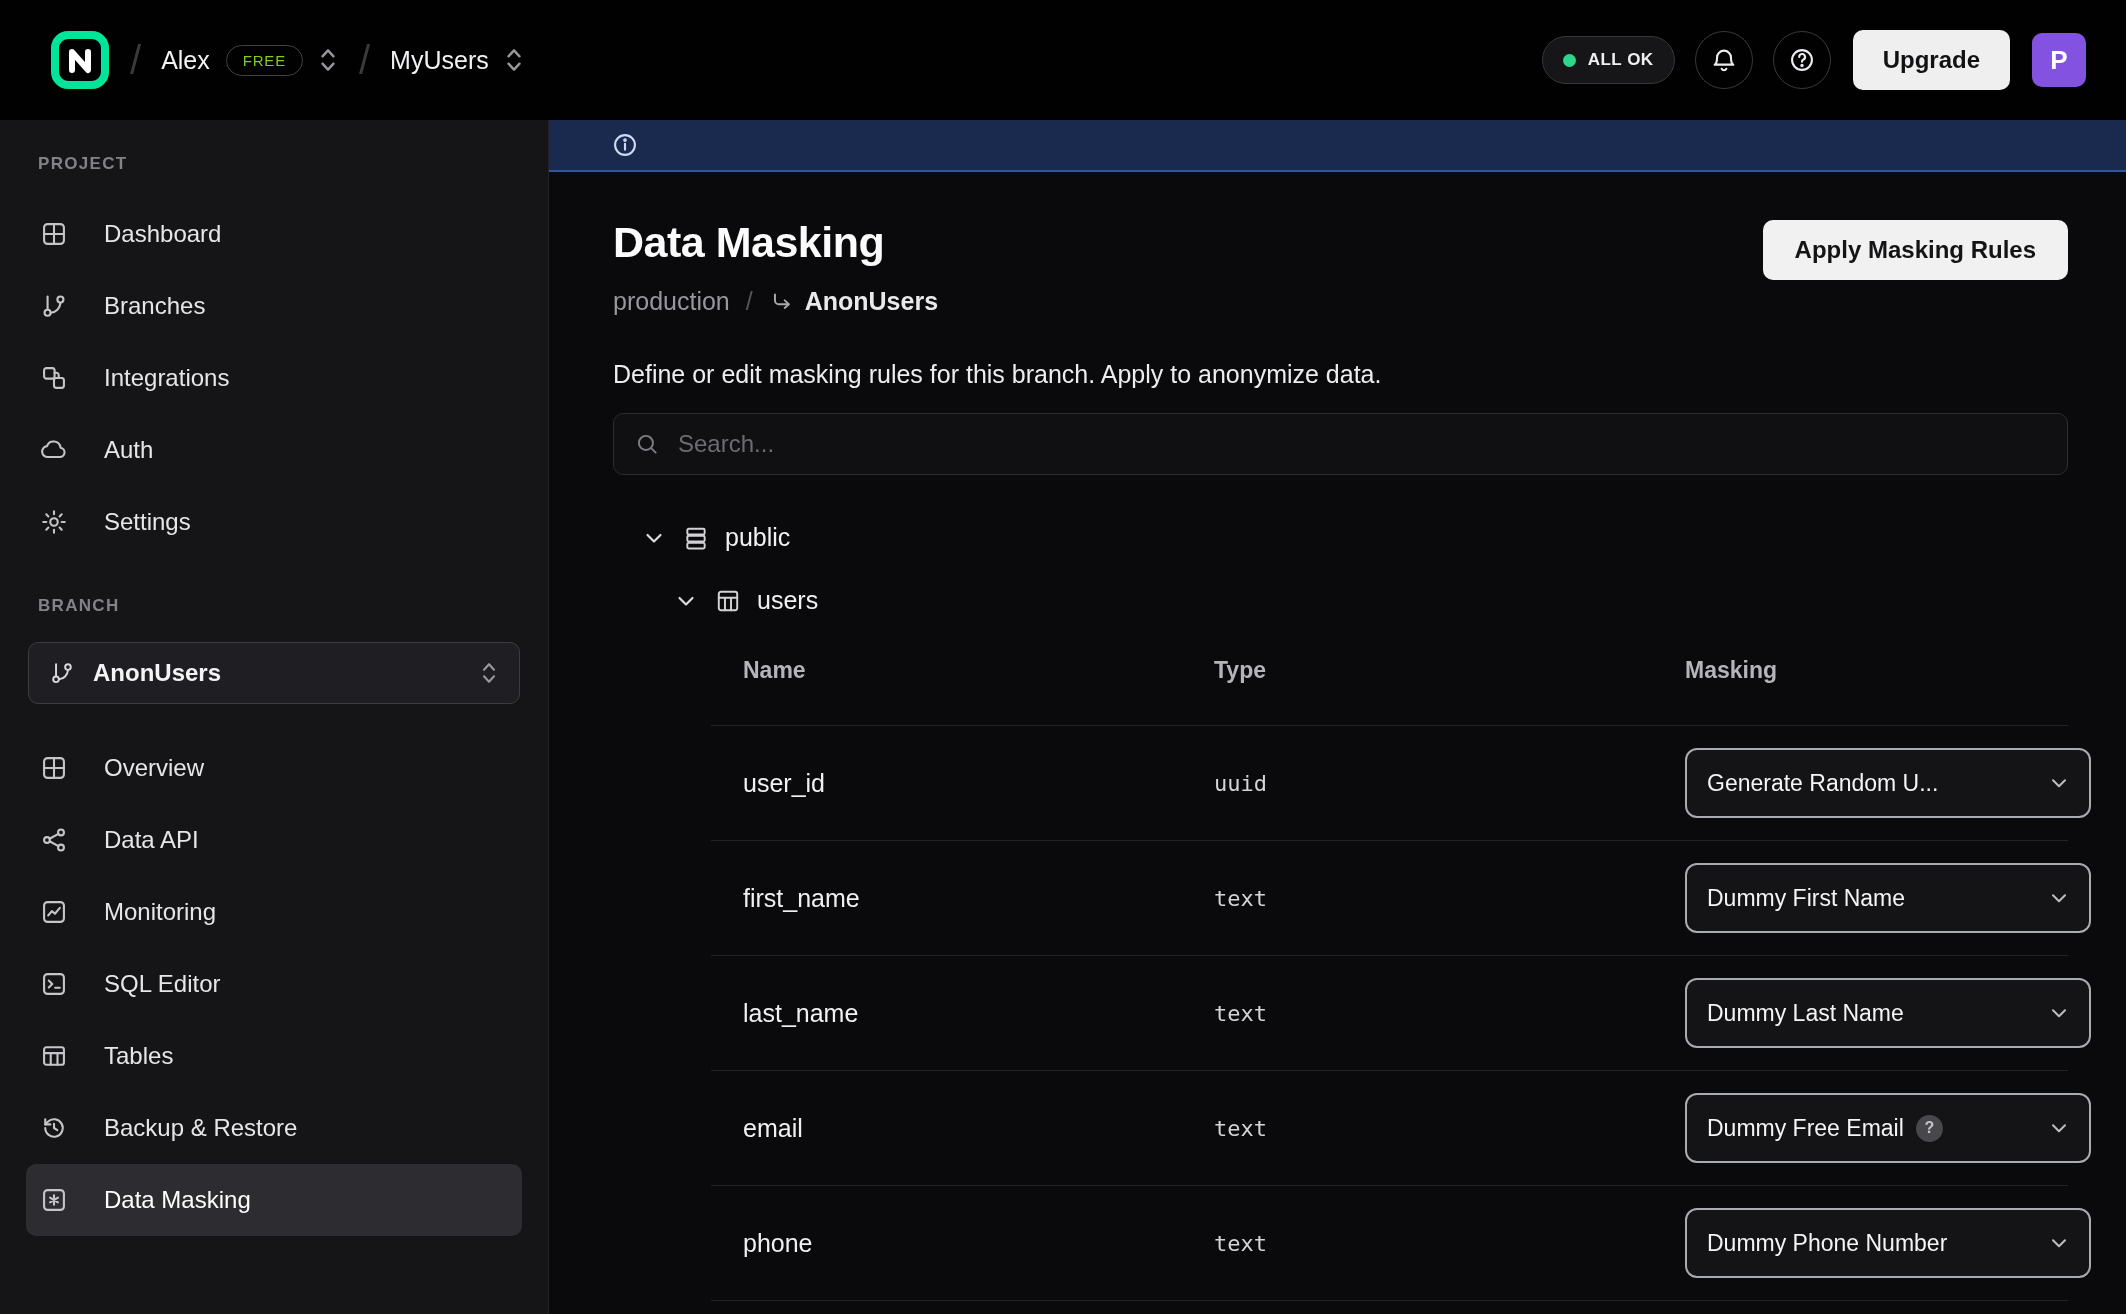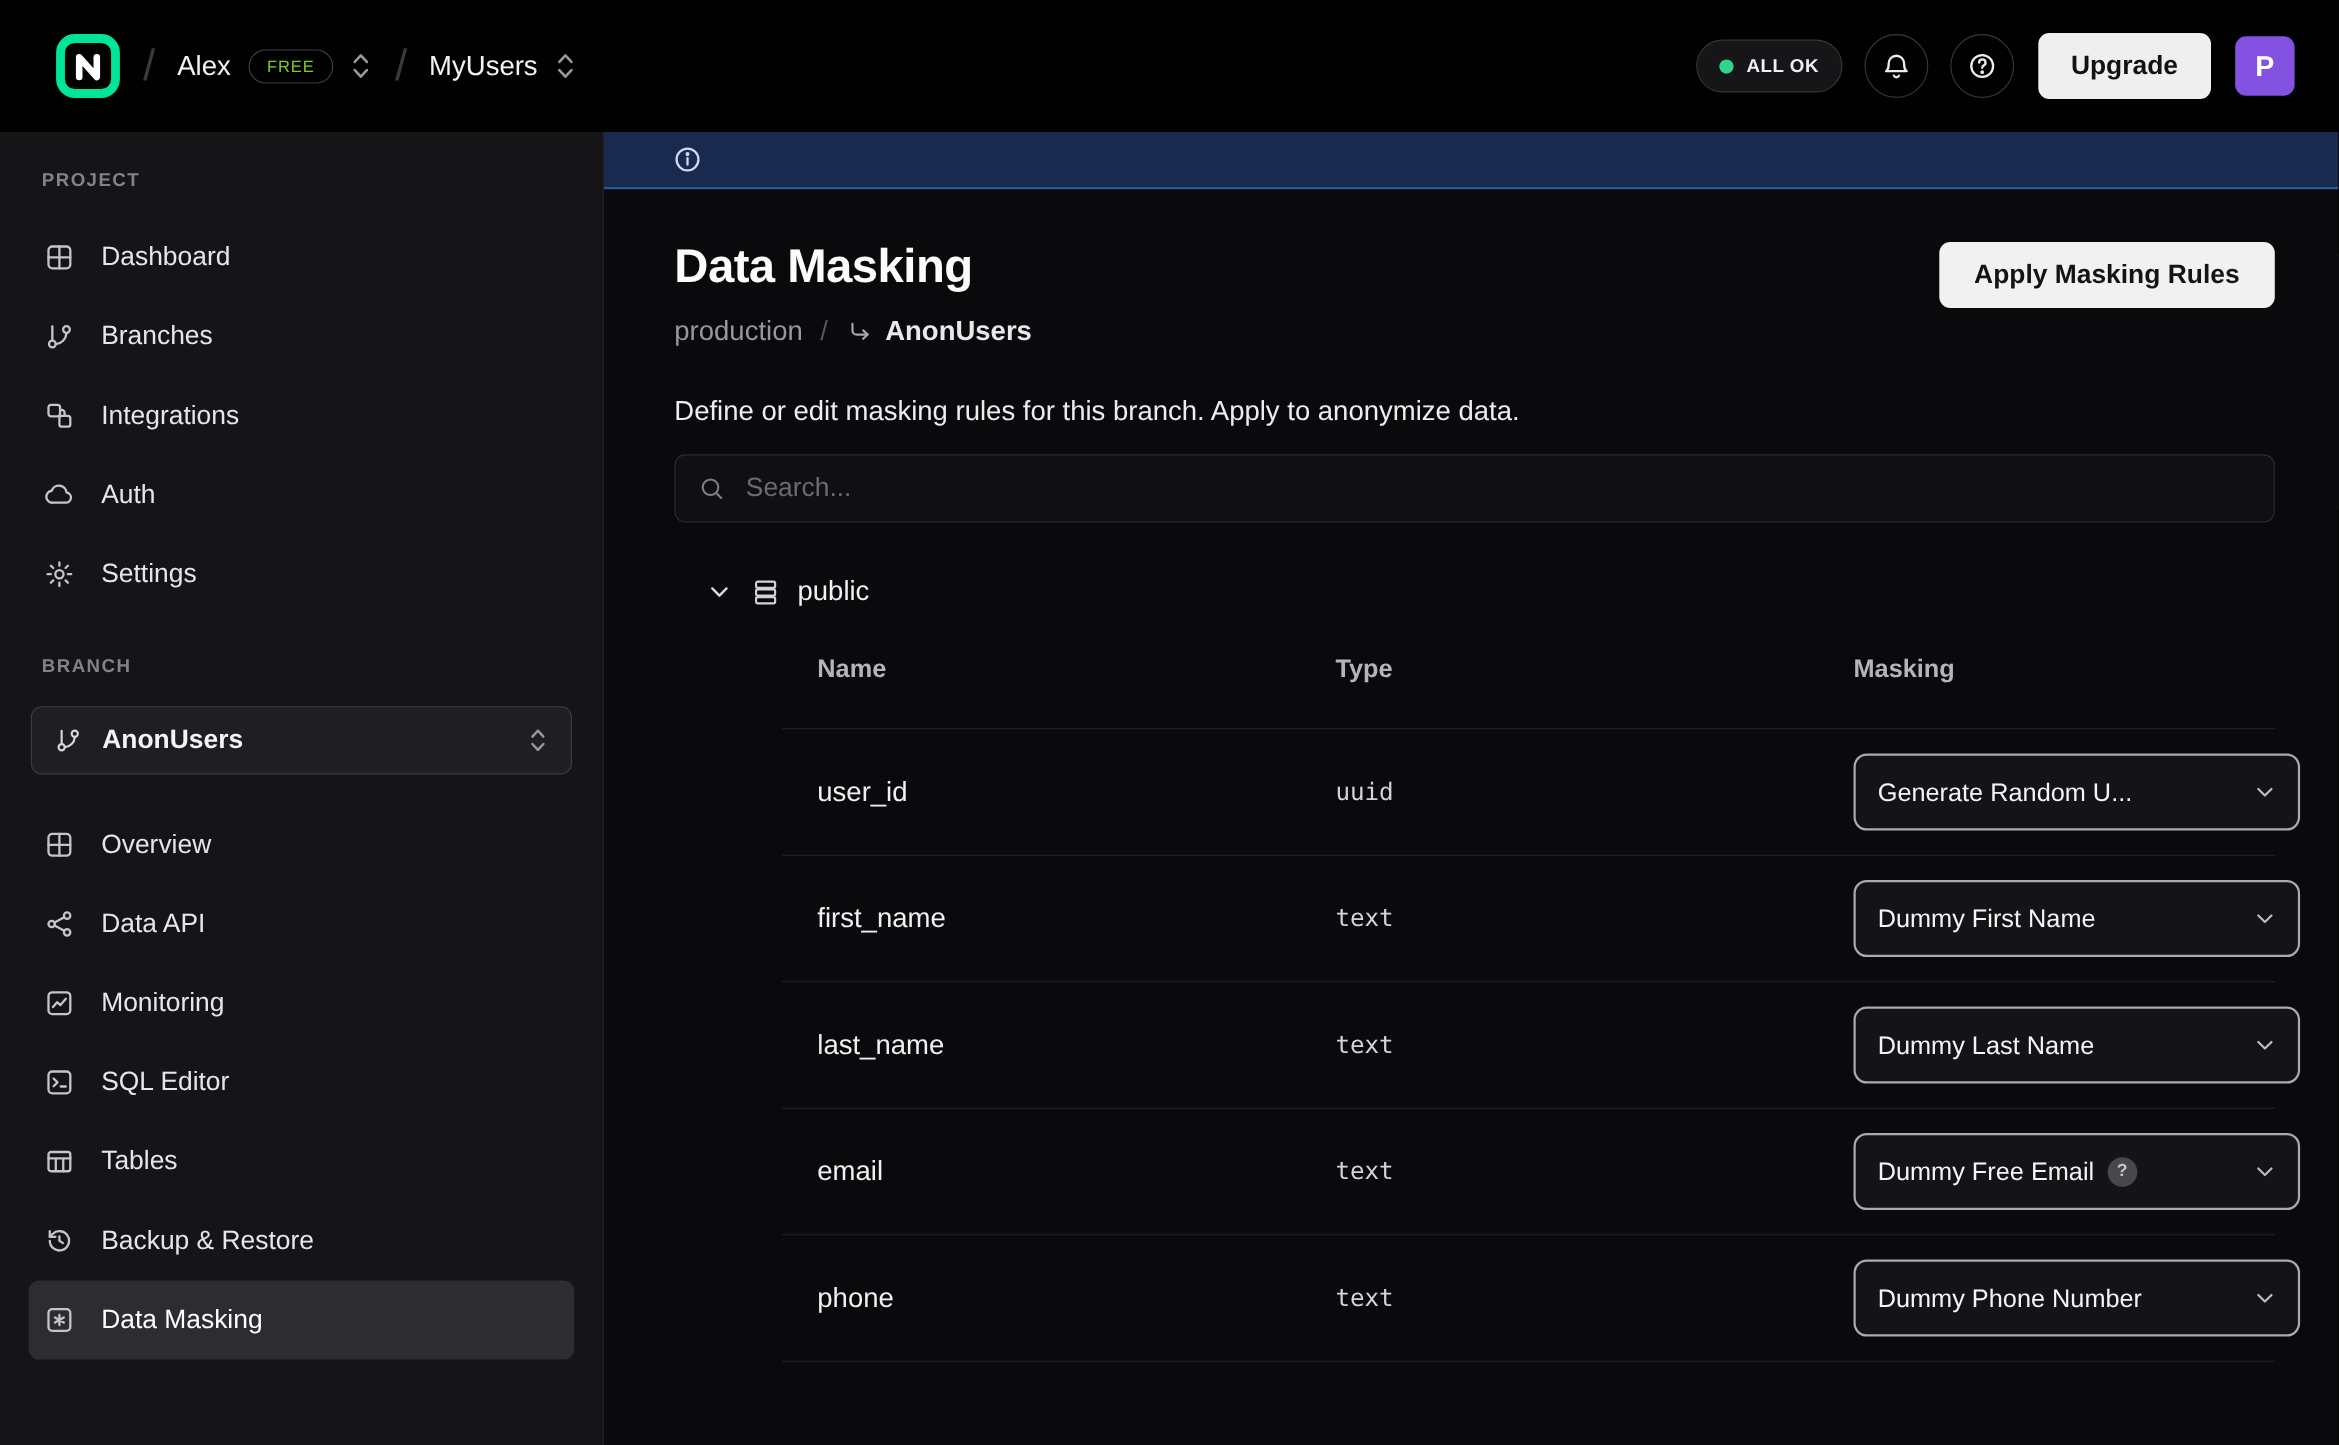--- a/index.html
+++ b/index.html
@@ -17,21 +17,21 @@
   .status-dot{width:13px;height:13px;border-radius:50%;background:var(--status-green,#2fd58a);}
   .icon-btn{width:56px;height:56px;border-radius:50%;border:1px solid #39393d;display:flex;align-items:center;justify-content:center;color:#ececef;margin-left:20px;background:transparent;cursor:pointer;}
   .icon-btn .i{width:28px;height:28px;display:flex;}
   .upgrade-btn{margin-left:22px;height:60px;padding:0 30px;border:none;border-radius:10px;background:#efefef;color:#121214;font-size:24px;font-weight:600;font-family:inherit;cursor:pointer;}
   .avatar{margin-left:22px;width:54px;height:54px;border-radius:10px;background:var(--avatar-purple,#8352e0);display:flex;align-items:center;justify-content:center;font-size:26px;font-weight:700;color:#fff;cursor:pointer;}
 
   
   .shell{display:flex;height:1194px;}
   .sidebar{width:549px;box-sizing:border-box;background:#151518;border-right:1px solid #232327;padding:34px 26px 0;flex:0 0 auto;}
   .section-label{font-size:17px;font-weight:700;letter-spacing:1.3px;color:#828288;margin:0 12px 24px;}
-  .nav-item{display:flex;align-items:center;gap:24px;height:72px;padding:0 14px;border-radius:10px;font-size:24px;color:#e6e6e9;cursor:pointer;}
+  .nav-item{display:flex;align-items:center;gap:36px;height:72px;padding:0 14px;border-radius:10px;font-size:24px;color:#e6e6e9;cursor:pointer;}
   .nav-item .nicon{width:28px;height:28px;color:#c4c4c9;display:flex;flex:0 0 auto;}
   .nav-item.active{background:#2d2d31;color:#fff;}
   .branch-label{margin-top:38px;}
   .branch-select{height:62px;border:1px solid #3c3c41;background:#1f1f23;border-radius:10px;display:flex;align-items:center;gap:18px;padding:0 20px;margin:26px 2px 28px;font-size:24px;font-weight:600;color:#f4f4f6;cursor:pointer;box-sizing:border-box;}
   .branch-select .nicon{width:26px;height:26px;color:#d8d8dc;display:flex;}
   .branch-select .chev-updown{margin-left:auto;width:20px;height:28px;}
 
   
   .main{flex:1;display:flex;flex-direction:column;min-width:0;}
   .banner{height:52px;flex:0 0 auto;background:var(--banner-bg,#1a2a4e);border-bottom:2px solid var(--banner-border,#2f54a0);display:flex;align-items:center;gap:18px;padding:0 62px;box-sizing:border-box;font-size:23px;color:#eef2fb;}
@@ -332,20 +332,34 @@
           <span class="ticon">
             <svg viewBox="0 0 24 24" fill="none" stroke="currentColor" stroke-width="1.8" stroke-linecap="round" stroke-linejoin="round">
               <rect x="4" y="3.5" width="16" height="5.2" rx="1.4"></rect>
                 <rect x="4" y="10" width="16" height="5.2" rx="1.4"></rect>
                 <rect x="4" y="16.5" width="16" height="5.2" rx="1.4"></rect>
             </svg>
           </span>
           <span>public</span>
         </div>
 
+        <div class="tree-row tree-users">
+          <span class="chev">
+            <svg viewBox="0 0 24 24" fill="none" stroke="currentColor" stroke-width="2" stroke-linecap="round" stroke-linejoin="round">
+                <path d="M6 9.2l6 6 6-6"></path>
+              </svg>
+          </span>
+          <span class="ticon">
+            <svg viewBox="0 0 24 24" fill="none" stroke="currentColor" stroke-width="1.8" stroke-linecap="round" stroke-linejoin="round">
+              <rect x="3.5" y="3.5" width="17" height="17" rx="2"></rect>
+                <path d="M3.5 9h17M9.2 9v11.5M14.8 9v11.5"></path>
+            </svg>
+          </span>
+          <span>users</span>
+        </div>
 
         <div class="mask-table">
           <div class="trow thead">
             <div class="th c1">Name</div>
             <div class="th c2">Type</div>
             <div class="th">Masking</div>
           </div>
 
           <div class="trow tdata">
             <div class="cell-name c1">user_id</div>

